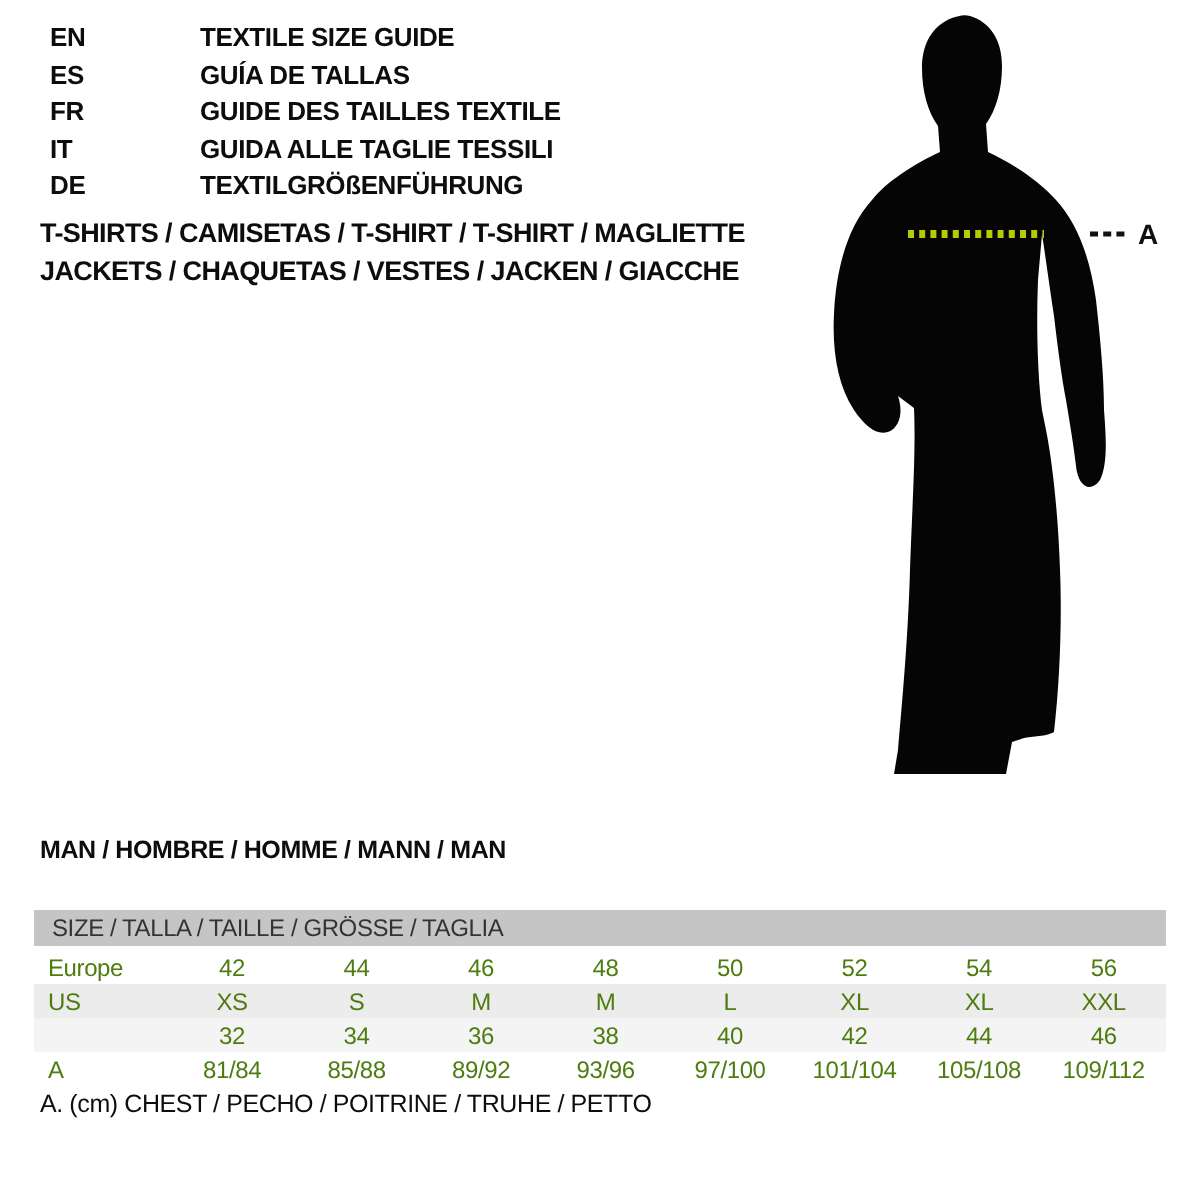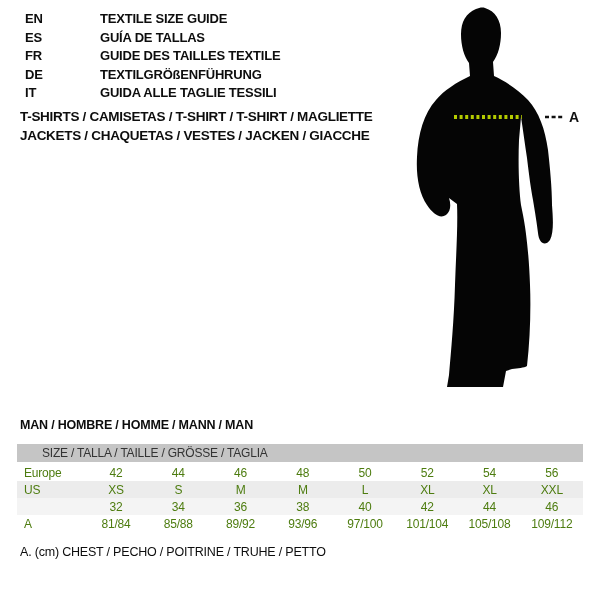--- a/index.html
+++ b/index.html
@@ -20,21 +20,21 @@
 
   
   .figure-wrap { position: absolute; left: 400px; top: 0px; width: 185px; height: 395px; }
   .figure-wrap svg { display: block; }
 
   
   .section-title { position: absolute; left: 20px; top: 418px; font-size: 12.5px; font-weight: bold; letter-spacing: -0.2px; color: #0d0d0d; }
 
   
   .size-table-wrap { position: absolute; left: 17px; top: 444px; width: 566px; }
-  .table-header { height: 18px; line-height: 18px; background: #c5c5c5; color: #333; font-size: 12px; padding-left: 25px; letter-spacing: -0.2px; }
+  .table-header { height: 18px; line-height: 18px; background: #c5c5c5; color: #333; font-size: 12px; padding-left: 9px; letter-spacing: -0.2px; margin-top: 11px; }
   table.size-table { width: 100%; border-collapse: collapse; table-layout: fixed; margin-top: 2px; }
   table.size-table td { height: 17px; font-size: 12px; color: #4d7c0f; text-align: center; vertical-align: middle; padding: 0; letter-spacing: -0.2px; }
   table.size-table td.row-label { text-align: left; padding-left: 7px; }
   tr.row-white { background: #ffffff; }
   tr.row-gray-a { background: #ececec; margin-top: 32px; }
   tr.row-gray-b { background: #f4f4f4; }
 
   
   .footnote { position: absolute; left: 20px; top: 545px; font-size: 12.5px; font-weight: normal; letter-spacing: -0.2px; color: #0d0d0d; }
 </style>
@@ -50,26 +50,26 @@
     </div>
     <div class="lang-row">
       <span class="lang-code">ES</span>
       <span class="lang-label">GUÍA DE TALLAS</span>
     </div>
     <div class="lang-row">
       <span class="lang-code">FR</span>
       <span class="lang-label">GUIDE DES TAILLES TEXTILE</span>
     </div>
     <div class="lang-row">
+      <span class="lang-code">IT</span>
+      <span class="lang-label">GUIDA ALLE TAGLIE TESSILI</span>
+    </div>
+    <div class="lang-row">
       <span class="lang-code">DE</span>
       <span class="lang-label">TEXTILGRÖßENFÜHRUNG</span>
-    </div>
-    <div class="lang-row">
-      <span class="lang-code">IT</span>
-      <span class="lang-label">GUIDA ALLE TAGLIE TESSILI</span>
     </div>
   </div>
 
   <div class="categories">
     <div class="category-line">T-SHIRTS / CAMISETAS / T-SHIRT / T-SHIRT / MAGLIETTE</div>
     <div class="category-line">JACKETS / CHAQUETAS / VESTES / JACKEN / GIACCHE</div>
   </div>
 
   <div class="figure-wrap">
     <svg width="185" height="395" viewBox="0 0 185 395" xmlns="http://www.w3.org/2000/svg">

